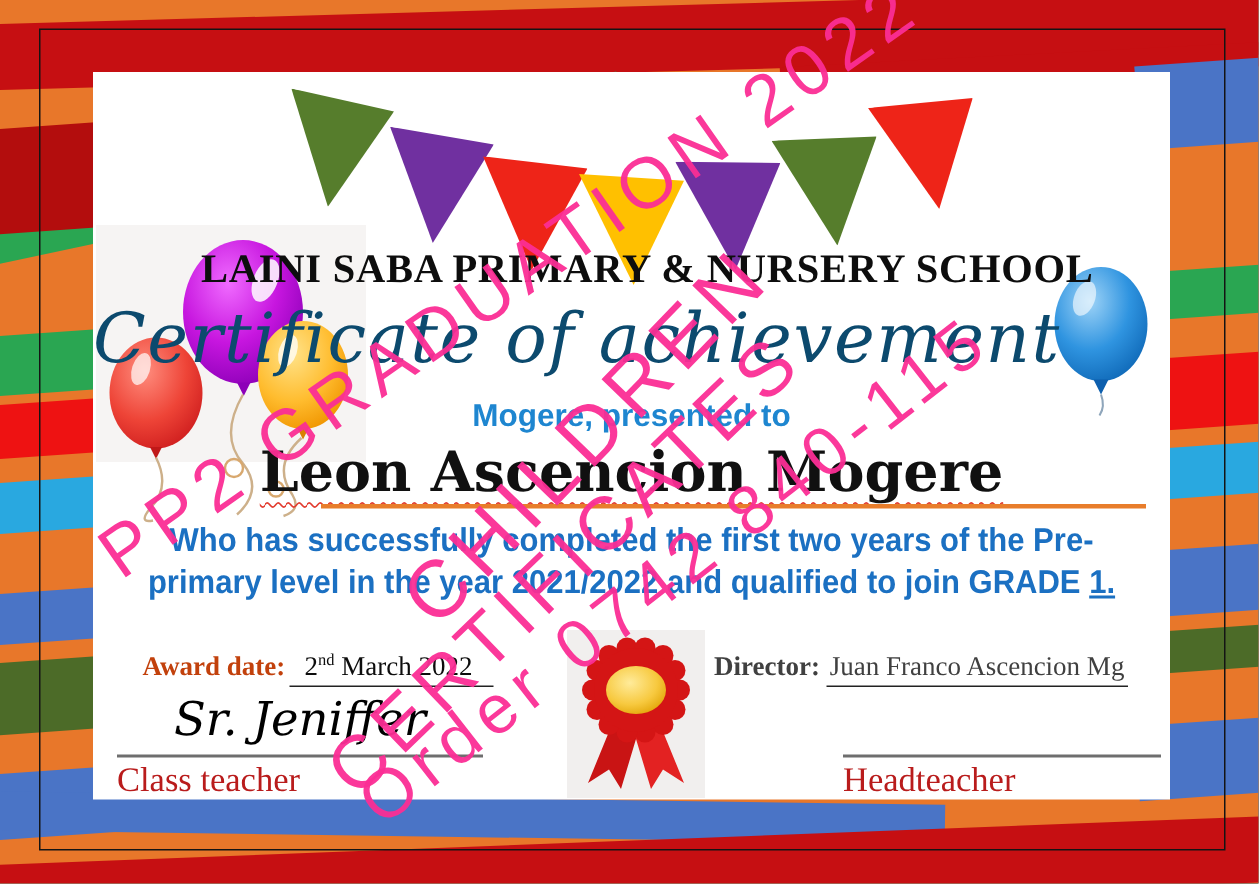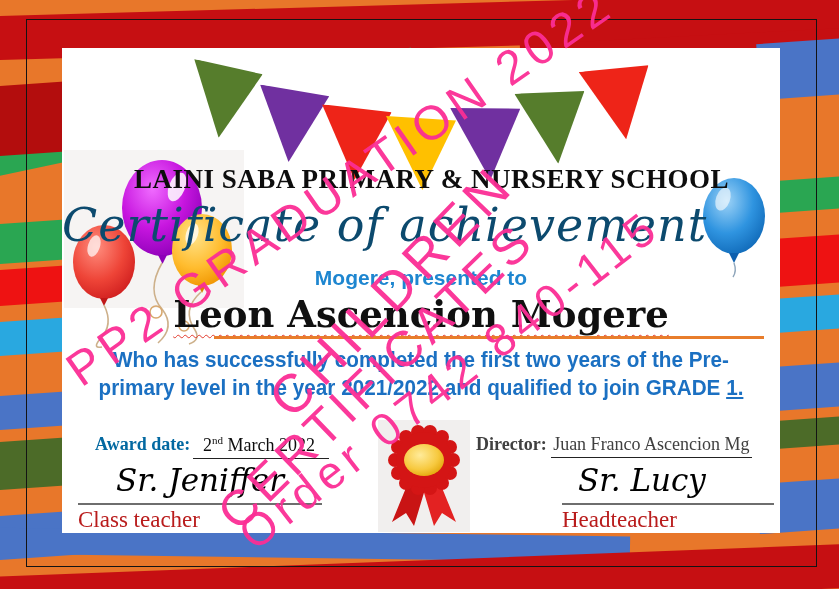--- a/index.html
+++ b/index.html
@@ -55,21 +55,21 @@
     font-family:"Liberation Sans",sans-serif;font-weight:bold;font-size:21px;color:#1e86d0;}
   .recipient{position:absolute;left:0;right:0;top:244px;text-align:center;
     font-size:37px;font-weight:600;color:#101010;font-family:"DejaVu Serif",serif;
     text-decoration:underline;text-decoration-style:wavy;text-decoration-color:#e23b2e;
     text-decoration-thickness:1px;text-underline-offset:7px;}
   .orange-rule{position:absolute;left:152px;top:288px;width:550px;height:3px;background:#e87d2b;}
   .body-text{position:absolute;left:0;right:0;top:298px;text-align:center;
     font-family:"Liberation Sans",sans-serif;font-weight:bold;font-size:22px;line-height:28px;
     color:#1b70c2;transform:scaleX(.94);}
   .body-text .grade-num{text-decoration:underline;}
-  .award-label{position:absolute;left:33px;top:386px;font-weight:bold;font-size:18px;color:#0369a1;}
+  .award-label{position:absolute;left:33px;top:386px;font-weight:bold;font-size:18px;color:#c2410c;}
   .award-value{position:absolute;left:131px;top:386px;font-size:18px;color:#0d0d0d;
     border-bottom:1.6px solid #222;padding:0 14px 2px 10px;}
   .award-value sup{font-size:11px;}
   .director-row{position:absolute;left:414px;top:386px;font-size:18px;color:#404040;white-space:nowrap;}
   .director-row .lbl{font-weight:bold;}
   .director-row .val{border-bottom:1.6px solid #222;padding:0 2px 3px 2px;}
   .sig{position:absolute;text-align:center;font-style:italic;font-size:31px;color:#000000;
     font-family:"DejaVu Serif",serif;}
   .sig-left{left:16px;width:244px;top:414px;}
   .sig-right{left:452px;width:256px;top:414px;}
@@ -225,21 +225,20 @@
 
     <div class="director-row">
       <span class="lbl">Director:</span>
       <span class="val">Juan Franco Ascencion Mg</span>
     </div>
 
     <div class="sig sig-left">Sr. Jeniffer</div>
     <div class="sig-line line-left"></div>
     <div class="role role-left">Class teacher</div>
 
-    <div class="sig sig-right">Sr. Lucy</div>
     <div class="sig-line line-right"></div>
     <div class="role role-right">Headteacher</div>
   </div>
 
   <div class="wm wm1" style="color: rgb(251, 46, 149);">PP2 GRADUATION 2022</div>
   <div class="wm wm2" style="color: rgb(251, 46, 149);">CHILDREN</div>
   <div class="wm wm3" style="color: rgb(251, 46, 149);">CERTIFICATES</div>
   <div class="wm wm4" style="color: rgb(251, 46, 149);">Order 0742 840-115</div>
 
 </div>

